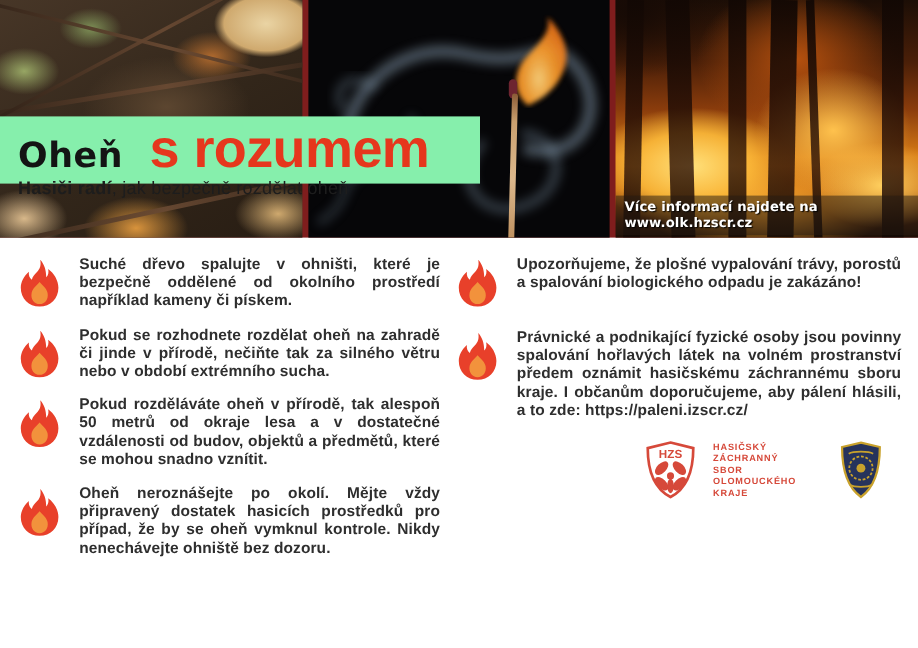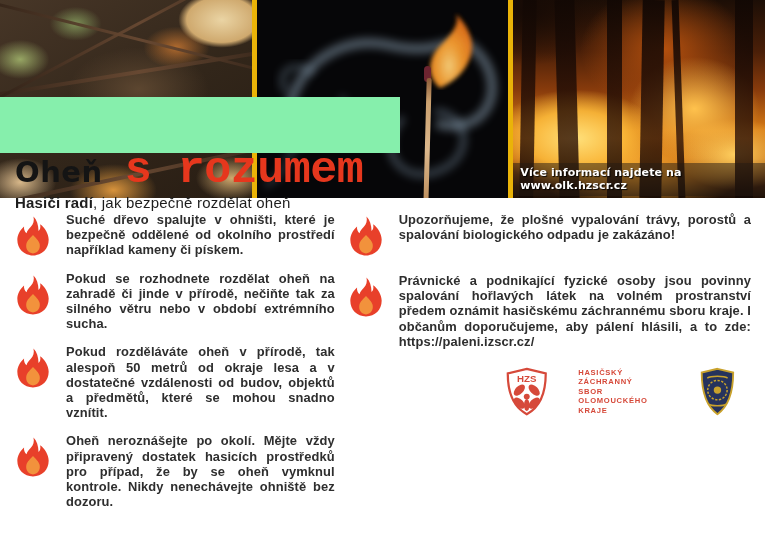--- a/index.html
+++ b/index.html
@@ -3,21 +3,21 @@
 <meta charset="utf-8">
 <style>
   * { margin:0; padding:0; box-sizing:border-box; }
   html,body { background:#888; }
   body { font-family:"Liberation Sans", sans-serif; }
   .poster{
     position:relative; width:765px; height:540px; background:#ffffff;
     overflow:hidden; margin:0 auto;
   }
   
-  .photo-strip{ display:flex; gap:5px; height:198px; background:#eab308; }
+  .photo-strip{ display:flex; gap:5px; height:198px; background:#7f1d1d; }
   .photo{ flex:1; position:relative; overflow:hidden; }
 
   
   .photo-left{
     background:
       radial-gradient(ellipse 70px 45px at 88% 10%, #ead4a4 0%, #cfa96e 50%, rgba(0,0,0,0) 62%),
       radial-gradient(ellipse 55px 35px at 70% 24%, #b06a2e 0%, rgba(0,0,0,0) 60%),
       radial-gradient(ellipse 40px 26px at 30% 12%, #7d8f56 0%, rgba(0,0,0,0) 65%),
       radial-gradient(ellipse 45px 30px at 8% 30%, #97a664 0%, rgba(0,0,0,0) 65%),
       radial-gradient(ellipse 60px 40px at 8% 92%, #d8b88a 0%, rgba(0,0,0,0) 60%),
@@ -79,43 +79,43 @@
   .title-band{
     position:absolute; left:0; top:97px; width:400px; height:56px;
     background:#86efac; z-index:6; padding:7px 0 0 15px;
   }
   .title-row{ display:flex; align-items:baseline; }
   .title-black{
     font-family:"DejaVu Sans", sans-serif; font-weight:800; color:#141414;
     font-size:29px; letter-spacing:.5px;
   }
   .title-red{
-    font-family:Liberation Mono, monospace; font-weight:800;
-    font-size:45px; letter-spacing:-.5px; margin-left:22px; line-height:40px;margin-top:47px;
+    font-family:Liberation Sans, sans-serif; font-weight:800;
+    font-size:45px; letter-spacing:-.5px; margin-left:22px; line-height:40px;
   }
   .subtitle{
     margin-top:3px; font-size:15px; color:#1d1d1d; letter-spacing:.2px;
     font-family:"Liberation Sans", sans-serif;
   }
   .subtitle b{ font-weight:bold; }
 
   
   .content{ display:flex; padding:14px 14px 0 14px; gap:12px; }
   .col{ flex:1; }
   .tip{ display:flex; gap:14px; margin-bottom:13px; }
   .col-right .tip{ margin-bottom:16px; }
   .flame-icon{ flex:none; width:38px; height:42px; margin-top:3px; }
   .tip-text{
     flex:1; font-size:12.9px; line-height:15.2px; font-weight:bold;
     color:#2e2e2e; text-align:justify; letter-spacing:.1px;
     font-family:"Liberation Sans", sans-serif;
   }
 
   
-  .footer{ display:flex; align-items:center; gap:30px; margin:6px 14px 0 158px; }
+  .footer{ display:flex; align-items:center; gap:14px; margin:6px 14px 0 158px; }
   .org-name{ color:#d6493a; font-size:7.6px; font-weight:bold; letter-spacing:.7px; line-height:9.6px; }
   .org-name span{ display:block; }
   .badge{ margin-left:14px; }
 </style>
 </head>
 <body>
 
 <div class="poster">
 
   <div class="photo-strip">

